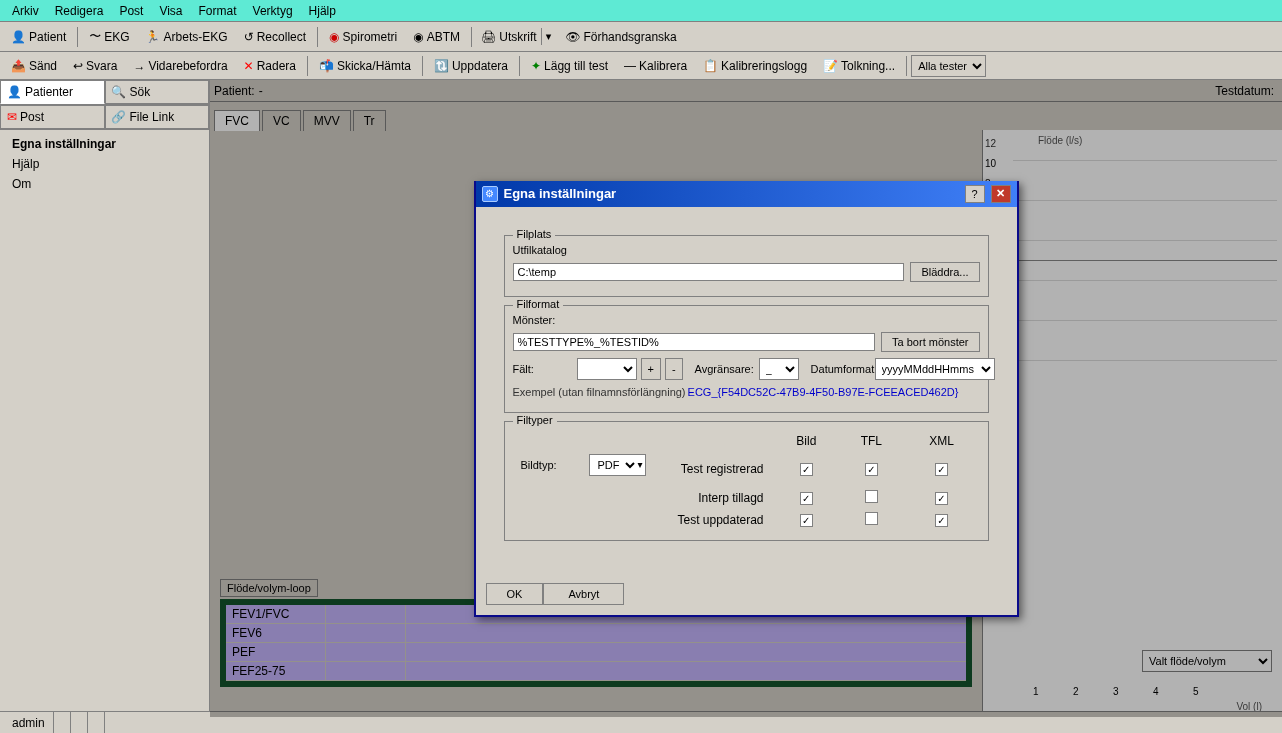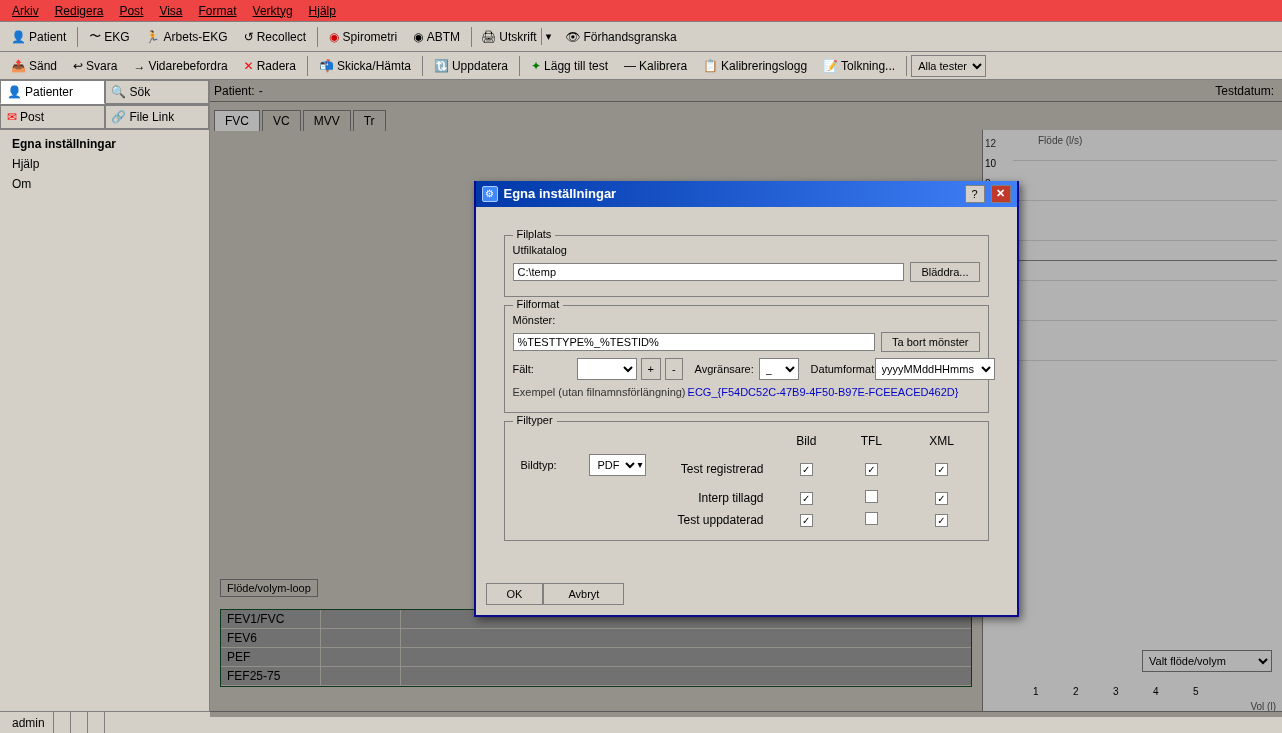--- a/index.html
+++ b/index.html
@@ -1,19 +1,19 @@
 <!DOCTYPE html>
 <html><head>
   <meta charset="utf-8">
   <style>
     * { box-sizing: border-box; margin: 0; padding: 0; font-family: 'Segoe UI', Tahoma, Arial, sans-serif; font-size: 12px; }
     body { background: #d4d0c8; width: 1282px; height: 733px; overflow: hidden; position: relative; }
 
     
-    .menu-bar { background: #ef4444; height: 22px; display: flex; align-items: center; padding: 2px 4px; border-bottom: 1px solid #808080; text-decoration: underline; }
+    .menu-bar { background: #5eead4; height: 22px; display: flex; align-items: center; padding: 2px 4px; border-bottom: 1px solid #808080; }
     .menu-item { padding: 2px 8px; cursor: pointer; }
 
     
     .toolbar1 { background: #d4d0c8; height: 30px; display: flex; align-items: center; padding: 2px 4px; gap: 2px; border-bottom: 1px solid #808080; }
     .tb-btn { display: flex; align-items: center; gap: 3px; padding: 2px 6px; background: #d4d0c8; border: 1px solid transparent; cursor: pointer; height: 24px; }
     .tb-sep { width: 1px; height: 20px; background: #808080; margin: 0 2px; }
     .tb-btn-split { display: flex; align-items: center; }
     .tb-btn-split .main { padding: 2px 4px; }
     .tb-btn-split .arrow { padding: 2px 3px; border-left: 1px solid #808080; }
 
@@ -266,26 +266,26 @@
       <div style="position:absolute;left:30px;right:5px;top:110px;height:1px;background:#ddd;"></div>
       <div style="position:absolute;left:30px;right:5px;top:150px;height:1px;background:#ddd;"></div>
       <div style="position:absolute;left:30px;right:5px;top:190px;height:1px;background:#ddd;"></div>
       <div style="position:absolute;left:30px;right:5px;top:230px;height:1px;background:#ddd;"></div>
 
       <div style="position:absolute;left:50px;bottom:20px;font-size:10px;">1</div>
       <div style="position:absolute;left:90px;bottom:20px;font-size:10px;">2</div>
       <div style="position:absolute;left:130px;bottom:20px;font-size:10px;">3</div>
       <div style="position:absolute;left:170px;bottom:20px;font-size:10px;">4</div>
       <div style="position:absolute;left:210px;bottom:20px;font-size:10px;">5</div>
-      <div style="position:absolute;right:6px;bottom:5px;font-size:10px;color:#555;">Vol (l)</div>
+      <div style="position:absolute;right:20px;bottom:5px;font-size:10px;color:#555;">Vol (l)</div>
     </div>
 
     <div class="flode-label" style="position:absolute;left:10px;bottom:120px;">Flöde/volym-loop</div>
 
-    <div style="position:absolute;bottom:30px;left:10px;right:310px;background:#a3a3a3;border:1px solid #14532d;">
+    <div style="position:absolute;bottom:30px;left:10px;right:310px;background:#c4b5fd;border:6px solid #14532d;">
       <div class="table-row">
         <div class="table-cell">FEV1/FVC</div>
         <div class="table-cell" style="min-width:80px;"></div>
       </div>
       <div class="table-row">
         <div class="table-cell">FEV6</div>
         <div class="table-cell" style="min-width:80px;"></div>
       </div>
       <div class="table-row">
         <div class="table-cell">PEF</div>

